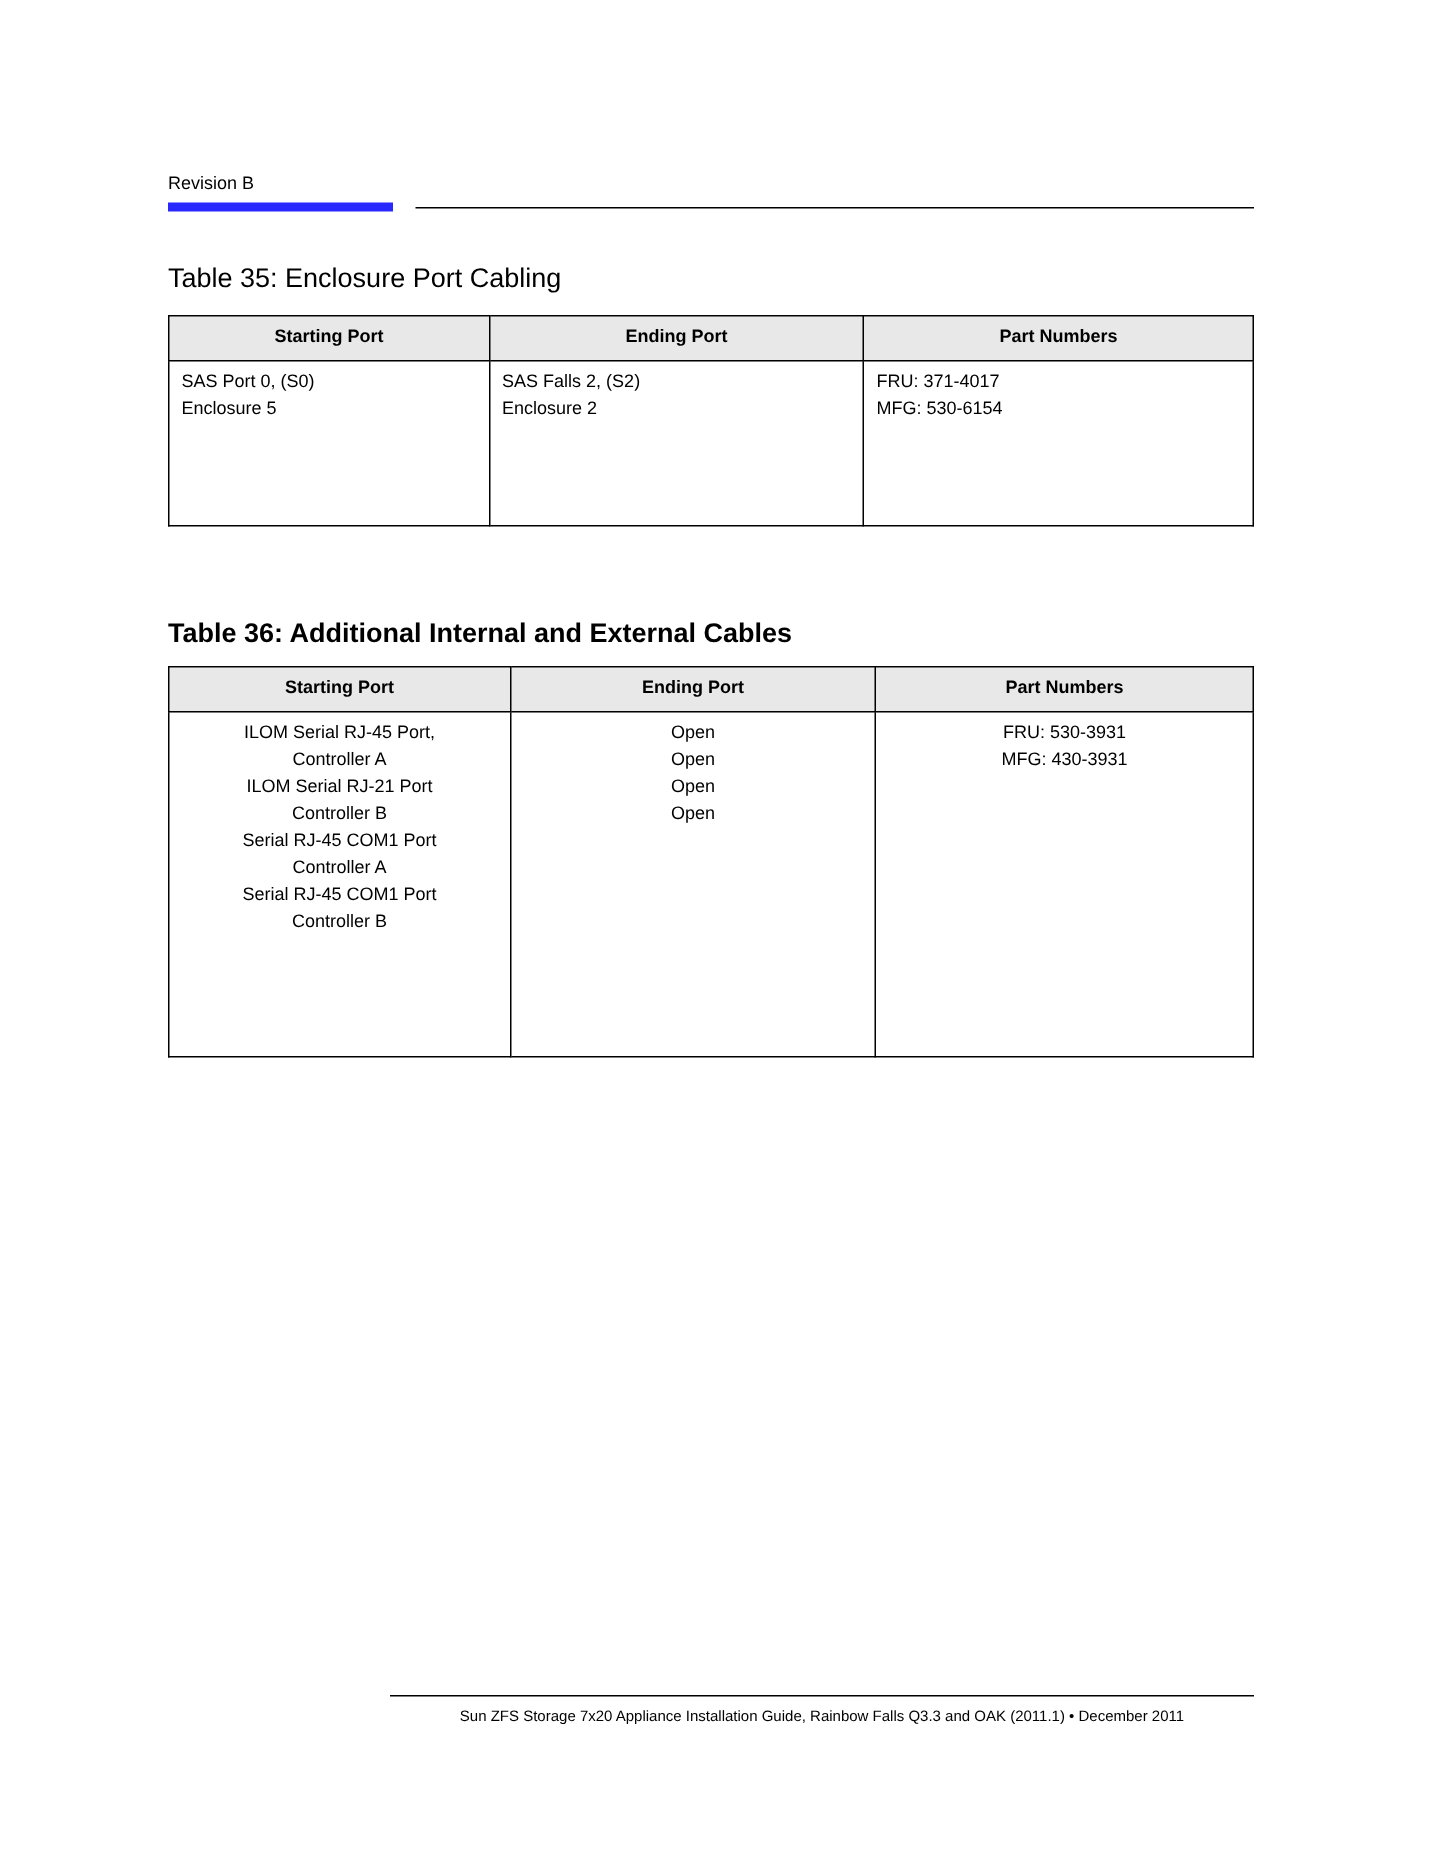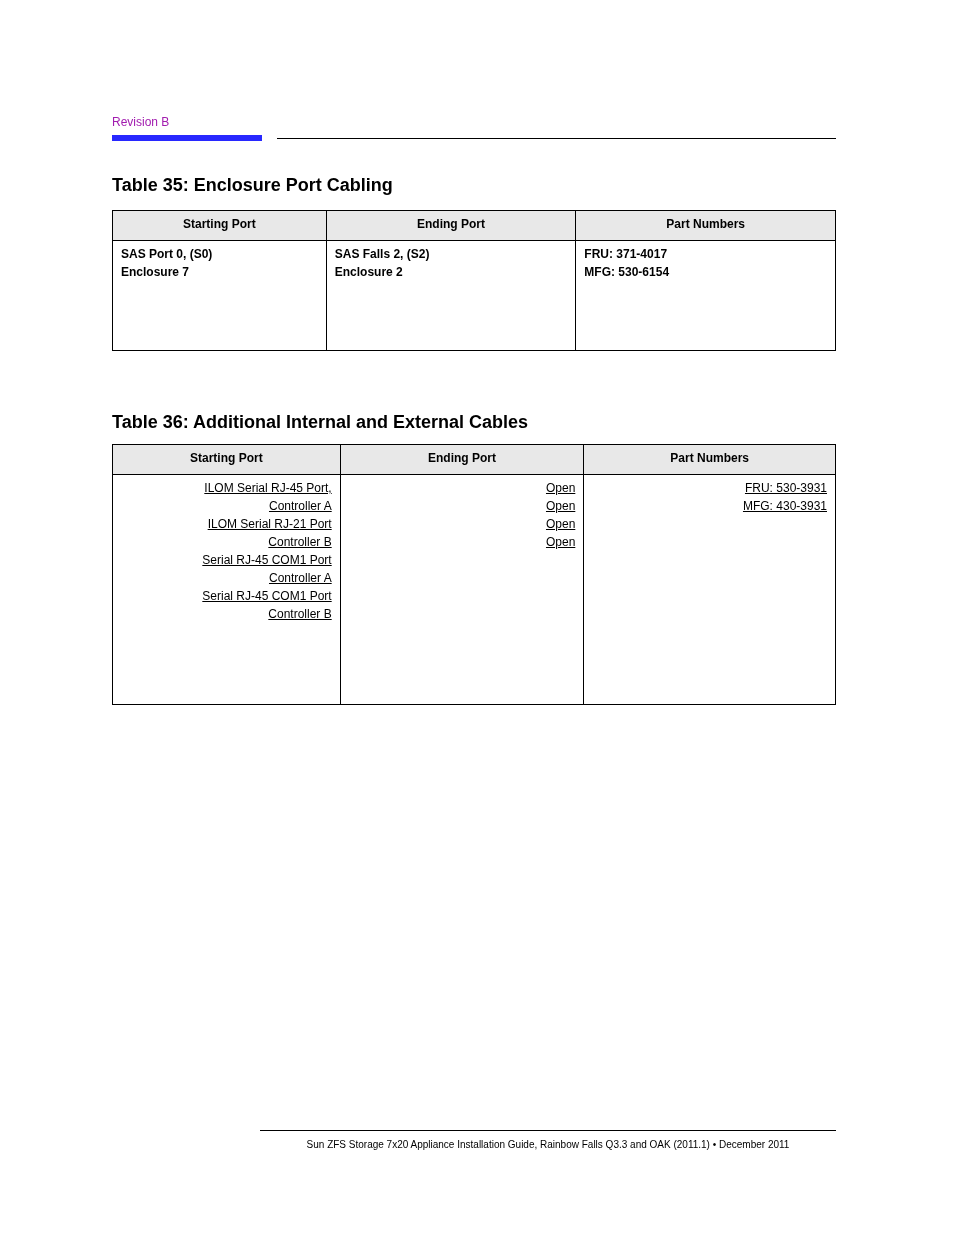--- a/index.html
+++ b/index.html
@@ -1,38 +1,38 @@
 <!DOCTYPE html>
 <html><head>
 <meta charset="utf-8">
 <style>
   * { box-sizing: border-box; margin: 0; padding: 0; }
   html, body { width: 954px; height: 1235px; background: #fff; font-family: Arial, Helvetica, sans-serif; color: #000; }
   .page { position: relative; width: 954px; height: 1235px; }
   .header-area { position: absolute; top: 115px; left: 112px; right: 118px; }
-  .header-label { font-size: 12px; color: #a21caf; }
+  .header-label { font-size: 12px; color: #000000; }
   .header-rule-row { position: relative; height: 14px; margin-top: 2px; }
   .blue-bar { position: absolute; left: 0; top: 4px; width: 150px; height: 6px; background: #2828ff; }
   .thin-rule { position: absolute; left: 165px; right: 0; top: 7px; height: 1px; background: #000; }
 
-  .section1-title { position: absolute; top: 175px; left: 112px; font-size: 18px; font-weight: bold; }
+  .section1-title { position: absolute; top: 175px; left: 112px; font-size: 18px; font-weight: normal; }
   .table1 { position: absolute; top: 210px; left: 112px; width: 724px; border-collapse: collapse; }
-  .table1 th, .table1 td { border: 1px solid #000; font-size: 12px; vertical-align: top; padding: 6px 8px; text-align: center; font-weight: bold; }
+  .table1 th, .table1 td { border: 1px solid #000; font-size: 12px; vertical-align: top; padding: 6px 8px; text-align: center; }
   .table1 th { background: #e8e8e8; font-weight: bold; height: 30px; }
   .table1 td { height: 110px; text-align: left; }
   .col1 { width: 214px; }
   .col2 { width: 250px; }
   .col3 { width: 260px; }
   .cell-list div { margin-bottom: 4px; }
 
   .section2-title { position: absolute; top: 412px; left: 112px; font-size: 18px; font-weight: bold; }
   .table2 { position: absolute; top: 444px; left: 112px; width: 724px; border-collapse: collapse; }
   .table2 th, .table2 td { border: 1px solid #000; font-size: 12px; vertical-align: top; padding: 6px 8px; text-align: center; }
   .table2 th { background: #e8e8e8; font-weight: bold; height: 30px; }
-  .table2 td { height: 230px; text-align: right; text-decoration: underline; }
+  .table2 td { height: 230px; text-align: center; }
   .t2c1 { width: 228px; }
   .t2c2 { width: 244px; }
   .t2c3 { width: 252px; }
 
   .footer { position: absolute; left: 260px; right: 118px; bottom: 85px; }
   .footer-rule { height: 1px; background: #000; margin-bottom: 8px; }
   .footer-line { font-size: 10px; text-align: center; }
 </style>
 </head>
 <body>
@@ -54,21 +54,21 @@
         <th class="col1">Starting Port</th>
         <th class="col2">Ending Port</th>
         <th class="col3">Part Numbers</th>
       </tr>
     </thead>
     <tbody>
       <tr>
         <td class="col1">
           <div class="cell-list">
             <div>SAS Port 0, (S0)</div>
-            <div>Enclosure 7</div>
+            <div>Enclosure 5</div>
           </div>
         </td>
         <td class="col2">
           <div class="cell-list">
             <div>SAS Falls 2, (S2)</div>
             <div>Enclosure 2</div>
           </div>
         </td>
         <td class="col3">
           <div class="cell-list">

